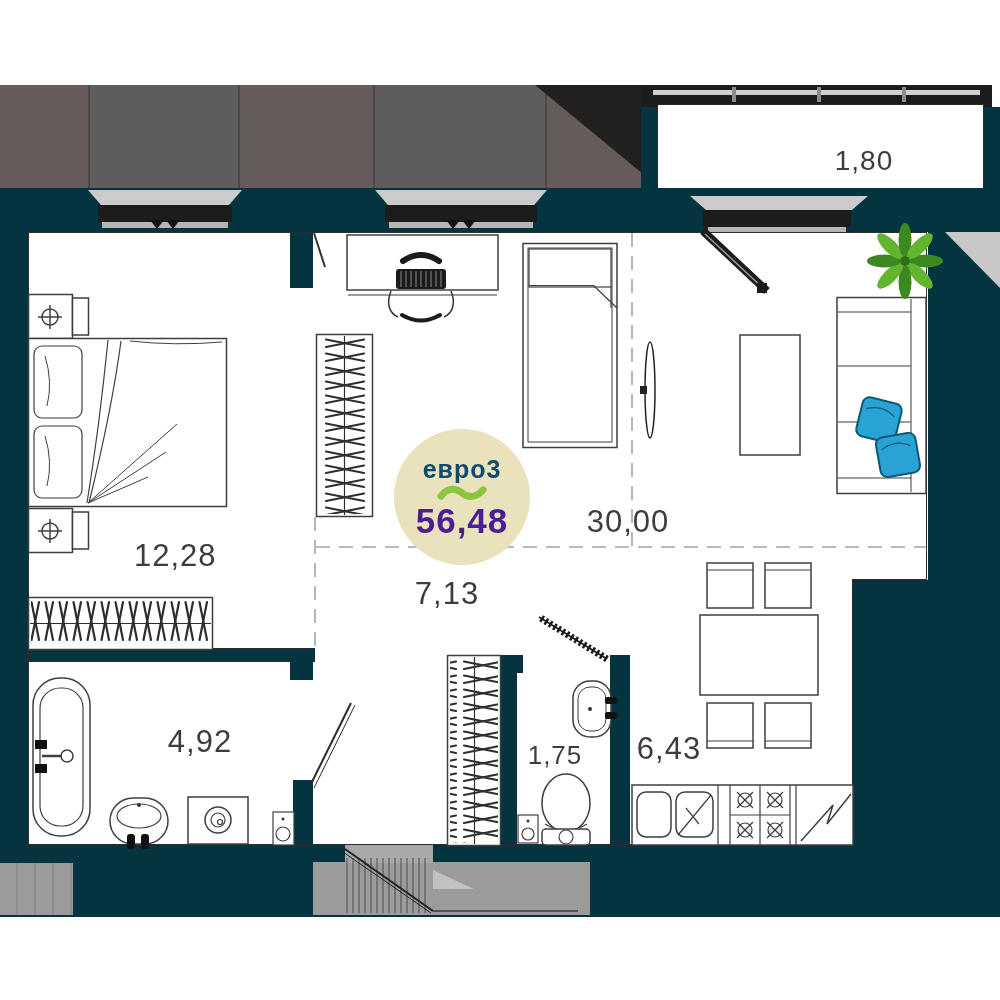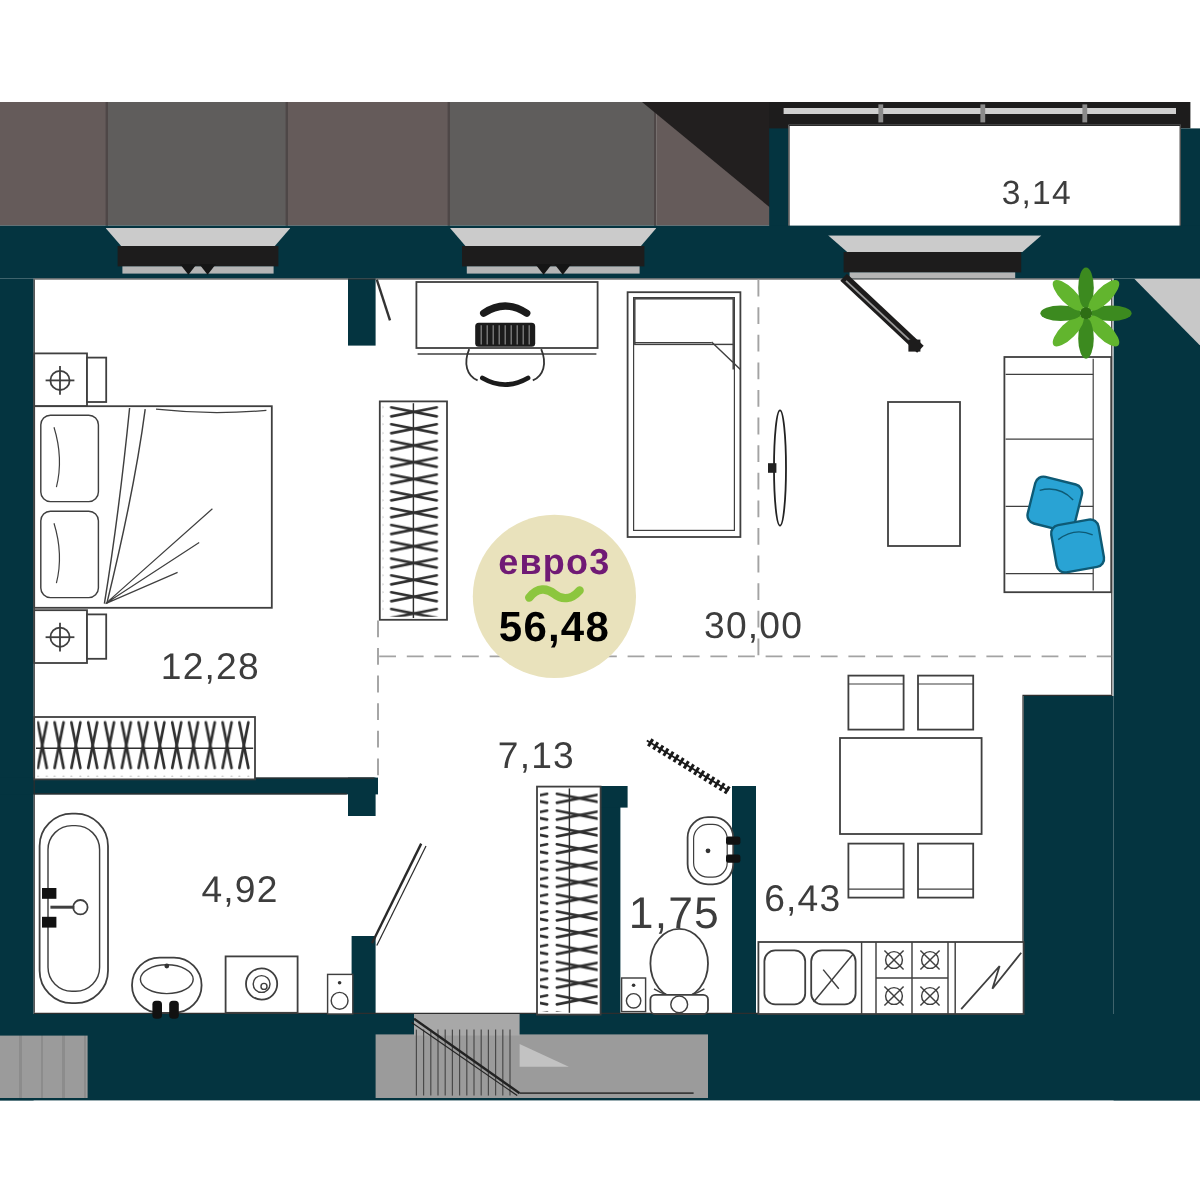--- a/index.html
+++ b/index.html
@@ -27,24 +27,24 @@
   .badge {
     position:absolute;
     left:394px; top:429px;
     width:136px; height:136px;
     border-radius:50%;
     background:#e9e2bc;
     display:flex; flex-direction:column;
     align-items:center; justify-content:center;
   }
   .badge .type {
-    color:#701a75; font-size:30px; font-weight:700; letter-spacing:1px; line-height:1;
+    color:#0c4a6e; font-size:25px; font-weight:700; letter-spacing:1px; line-height:1;
   }
   .badge .total {
-    color:#000000; font-size:35px; font-weight:800; letter-spacing:1px; line-height:1; margin-top:2px;
+    color:#4c1d95; font-size:35px; font-weight:800; letter-spacing:1px; line-height:1; margin-top:2px;
   }
   .badge .tilde { height:16px; margin-top:3px; }
   .tri-down {
     width:0; height:0;
     border-left:7px solid transparent;
     border-right:7px solid transparent;
     border-top:9px solid #151515;
   }
   svg.overlay { position:absolute; left:0; top:0; pointer-events:none; }
   .corridor-striped {
@@ -381,26 +381,26 @@
         <line x1="419" y1="858" x2="419" y2="913"></line>
           <line x1="425" y1="858" x2="425" y2="913"></line>
       </g>
       <polygon points="433,870 474,889 433,889" fill="#c2c2c2"></polygon>
       <line x1="345" y1="849" x2="433" y2="911" stroke="#222" stroke-width="2"></line>
       <line x1="343" y1="852" x2="431" y2="913" stroke="#222" stroke-width="1"></line>
       <line x1="433" y1="911" x2="578" y2="911" stroke="#3a3a3a" stroke-width="1.5"></line>
     </g>
   </svg>
 
-  <div class="room-label" style="left:833px;top:145px;width:62px;font-size:28px;">3,14</div>
+  <div class="room-label" style="left:833px;top:145px;width:62px;font-size:28px;">1,80</div>
   <div class="room-label" style="left:134px;top:538px;width:80px;">12,28</div>
   <div class="room-label" style="left:583px;top:504px;width:90px;">30,00</div>
-  <div class="room-label" style="left:412px;top:612px;width:70px;">7,13</div>
+  <div class="room-label" style="left:412px;top:576px;width:70px;">7,13</div>
   <div class="room-label" style="left:165px;top:724px;width:70px;">4,92</div>
-  <div class="room-label" style="left:524px;top:740px;width:62px;font-size:37px;">1,75</div>
+  <div class="room-label" style="left:524px;top:740px;width:62px;font-size:26px;">1,75</div>
   <div class="room-label" style="left:636px;top:731px;width:66px;">6,43</div>
 
   <div class="badge">
     <div class="type">евро3</div>
     <svg class="tilde" width="50" height="16" viewBox="0 0 50 16">
       <path d="M4,11 C11,2 19,3 25,8 C31,13 39,13 46,5" fill="none" stroke="#8cc63e" stroke-width="7" stroke-linecap="round"></path>
     </svg>
     <div class="total">56,48</div>
   </div>
 

